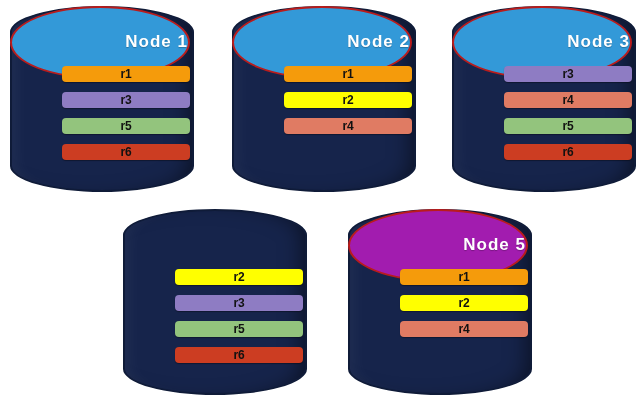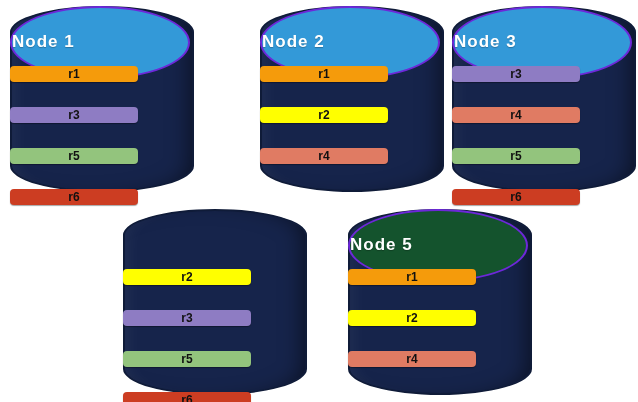--- a/index.html
+++ b/index.html
@@ -39,45 +39,45 @@
                 inset 14px 0 18px -12px rgba(255,255,255,.06);
   }
 
   .cyl-top {
     position: absolute;
     left: 0;
     top: 0;
     width: 100%;
     height: 40%;
     background: #3399d8;
-    border: 2px solid #6d28d9;
+    border: 2px solid #b91c1c;
     border-radius: 50%;
     box-sizing: border-box;
     display: flex;
     align-items: center;
-    justify-content: flex-start;
+    justify-content: flex-end;
   }
 
   .node-title {
     color: #ffffff;
     font-weight: bold;
     font-size: 17px;
     letter-spacing: 1px;
     white-space: nowrap;
     text-shadow: 0 1px 1px rgba(0,0,0,.25);
   }
 
   .replica-list {
     position: absolute;
     left: 0;
     right: 0;
     display: flex;
     flex-direction: column;
-    align-items: flex-start;
-    gap: 25px;
+    align-items: flex-end;
+    gap: 10px;
   }
 
   .replica {
     width: 71%;
     height: 16px;
     border-radius: 4px;
     display: flex;
     align-items: center;
     justify-content: center;
     box-sizing: border-box;
@@ -108,21 +108,21 @@
           <span class="replica-label">r3</span>
         </div>
         <div class="replica" style="background: rgb(147, 196, 125);">
           <span class="replica-label">r5</span>
         </div>
         <div class="replica" style="background: rgb(204, 61, 34);">
           <span class="replica-label">r6</span>
         </div>
       </div>
     </div>
-    <div class="node" style="left: 232px; top: 6px; width: 180px; height: 182px; margin-left: 28px;">
+    <div class="node" style="left: 232px; top: 6px; width: 180px; height: 182px;">
       <div class="cyl-body" style="background: rgb(22, 36, 75); border-color: rgb(15, 27, 56);"></div>
       <div class="cyl-top" style="background: rgb(51, 153, 216);">
         <div class="node-title">Node  2</div>
       </div>
       <div class="replica-list" style="top: 60px;">
         <div class="replica" style="background: rgb(245, 155, 11);">
           <span class="replica-label">r1</span>
         </div>
         <div class="replica" style="background: rgb(255, 255, 0);">
           <span class="replica-label">r2</span>
@@ -164,21 +164,21 @@
         <div class="replica" style="background: rgb(147, 196, 125);">
           <span class="replica-label">r5</span>
         </div>
         <div class="replica" style="background: rgb(204, 61, 34);">
           <span class="replica-label">r6</span>
         </div>
       </div>
     </div>
     <div class="node" style="left: 348px; top: 209px; width: 180px; height: 182px;">
       <div class="cyl-body" style="background: rgb(22, 36, 75); border-color: rgb(15, 27, 56);"></div>
-      <div class="cyl-top" style="background: #14532d;">
+      <div class="cyl-top" style="background: #a21caf;">
         <div class="node-title">Node  5</div>
       </div>
       <div class="replica-list" style="top: 60px;">
         <div class="replica" style="background: rgb(245, 155, 11);">
           <span class="replica-label">r1</span>
         </div>
         <div class="replica" style="background: rgb(255, 255, 0);">
           <span class="replica-label">r2</span>
         </div>
         <div class="replica" style="background: rgb(224, 123, 99);">

